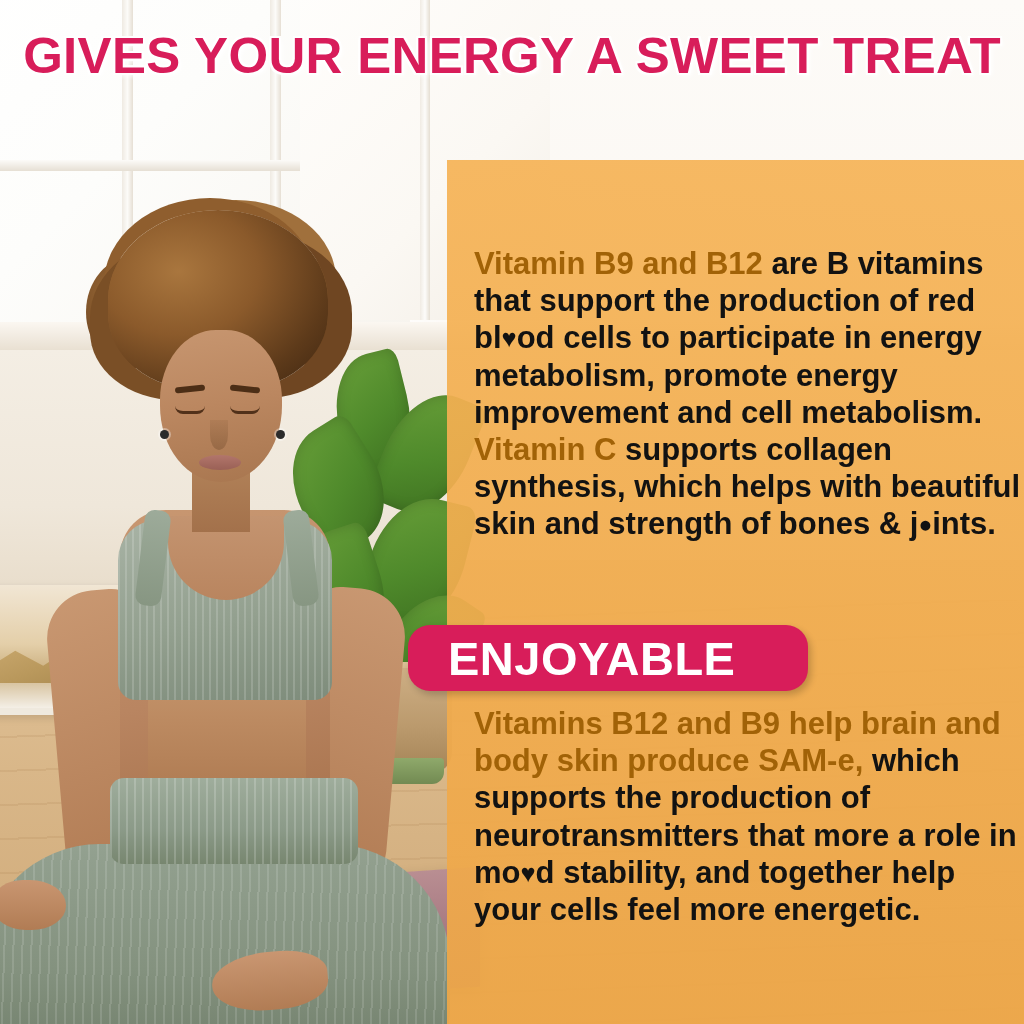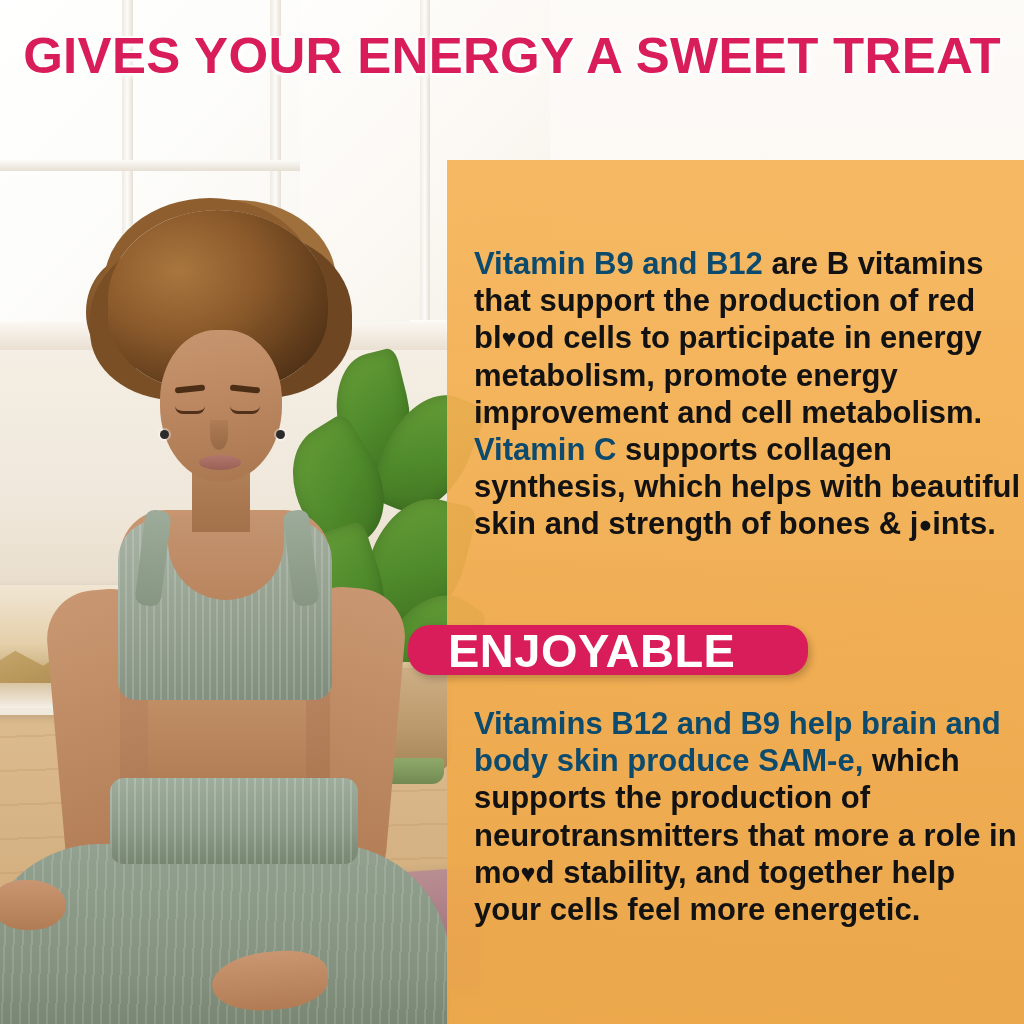--- a/index.html
+++ b/index.html
@@ -313,33 +313,33 @@
     box-shadow:3px 4px 7px rgba(0,0,0,.2);
   }
   .ribbon-energy {
     left:405px; top:160px; width:578px; height:71px;
     padding-left:18px;
     font-size:45px; letter-spacing:-.2px;
     transform:scaleX(1.0);
   }
   .ribbon-energy .rtxt { transform:scaleX(.96); transform-origin:left center; white-space:nowrap; }
   .ribbon-enjoy {
-    left:408px; top:625px; width:400px; height:50px;
+    left:408px; top:625px; width:400px; height:66px;
     padding-left:40px;
     font-size:47px; letter-spacing:.5px;
   }
 
   
   .para {
     position:absolute;
     font-size:31px; line-height:1.20;
     font-weight:bold;
     color:#121212;
   }
-  .para .hl { color:#0c4a6e; }
+  .para .hl { color:#a16207; }
   .para-1 { left:474px; top:245px; width:556px; }
   .para-2 { left:474px; top:705px; width:556px; }
 
   .glyph-heart { font-size:.82em; vertical-align:2%; }
   .glyph-dot   { font-size:.74em; vertical-align:8%; }
 </style>
 </head>
 <body>
 
 <div id="poster">

